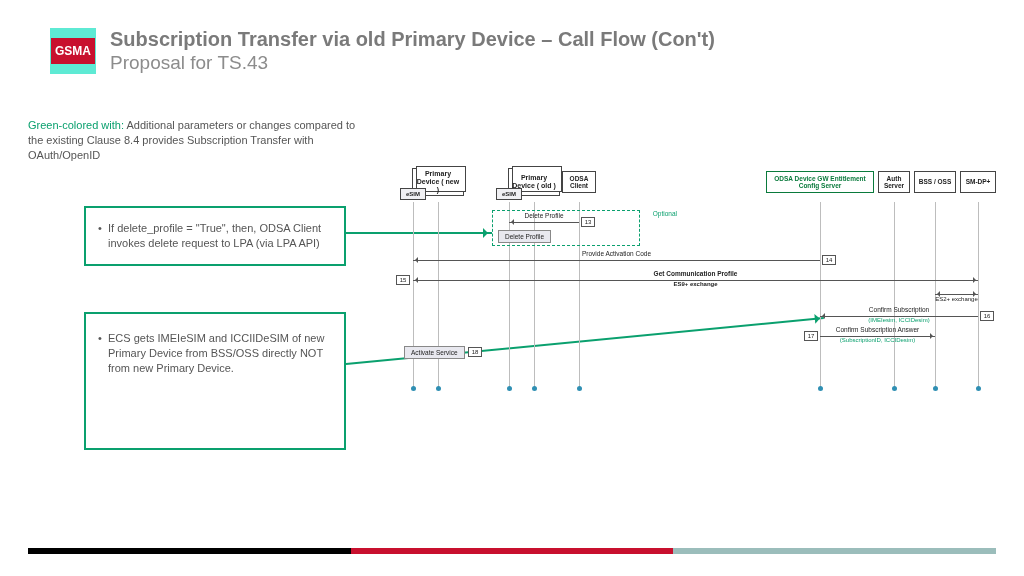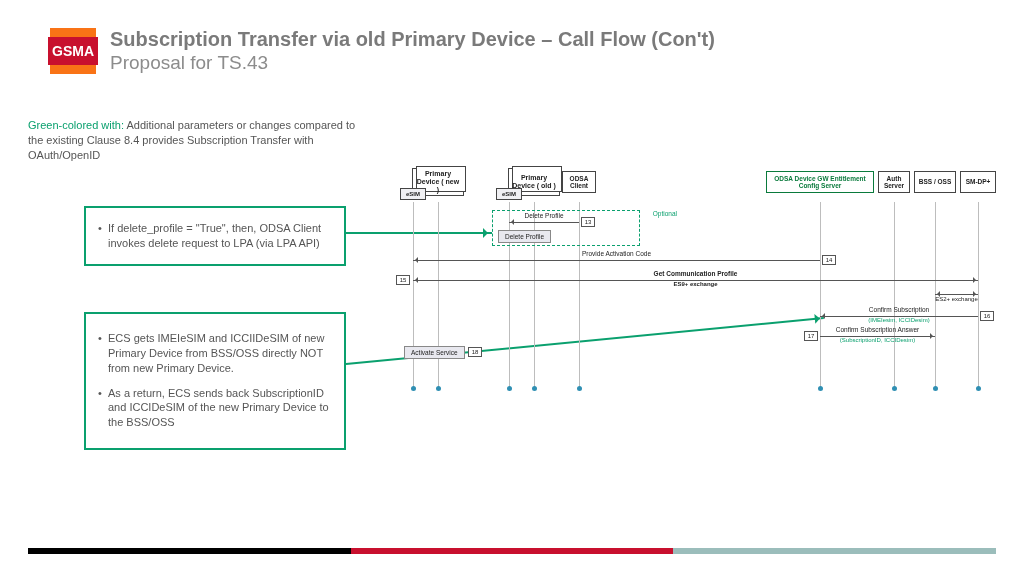--- a/index.html
+++ b/index.html
@@ -9,23 +9,23 @@
     background: #fff;
     position: relative;
     overflow: hidden;
   }
   .header {
     position: absolute; top: 28px; left: 50px; right: 40px;
     display: flex; align-items: flex-start; gap: 14px;
   }
   .logo {
     width: 46px; height: 46px;
-    background: #f97316;
+    background: #5eead4;
     display: flex; align-items: center; justify-content: center;
-    font-size: 14px; color: #fff; font-weight: bold; text-align: right;
+    font-size: 12px; color: #fff; font-weight: bold; text-align: right;
   }
   .logo .inner { background: #c8102e; padding: 6px 4px; }
   .titles { flex: 1; }
   .title {
     font-size: 20px; font-weight: 700; color: #7a7a7a;
     line-height: 1.1;
   }
   .subtitle {
     font-size: 19px; font-weight: 400; color: #8c8c8c;
     margin-top: 2px;
@@ -160,21 +160,20 @@
 <div class="callout callout1">
   <ul>
     <li>If delete_profile = "True", then, ODSA Client  invokes delete request to LPA (via LPA API)</li>
   </ul>
 </div>
 <div class="callout-arrow arrow1"></div>
 
 <div class="callout callout2">
   <ul>
     <li>ECS gets IMEIeSIM and ICCIIDeSIM of new Primary Device from BSS/OSS directly NOT from new Primary Device.</li>
-    <li style="margin-top:10px">As a return, ECS sends back SubscriptionID and ICCIDeSIM of the new Primary Device to the BSS/OSS</li>
   </ul>
 </div>
 <div class="arrow2"></div>
 
 <div class="diagram">
 
   <div class="box stack" style="top:0; left:36px; width:52px; height:28px; z-index:2">Primary Device ( new )</div>
   <div class="esim" style="top:20px; left:24px; z-index:3">eSIM</div>
 
   <div class="box stack" style="top:0; left:132px; width:52px; height:28px; z-index:2">Primary Device ( old )</div>

